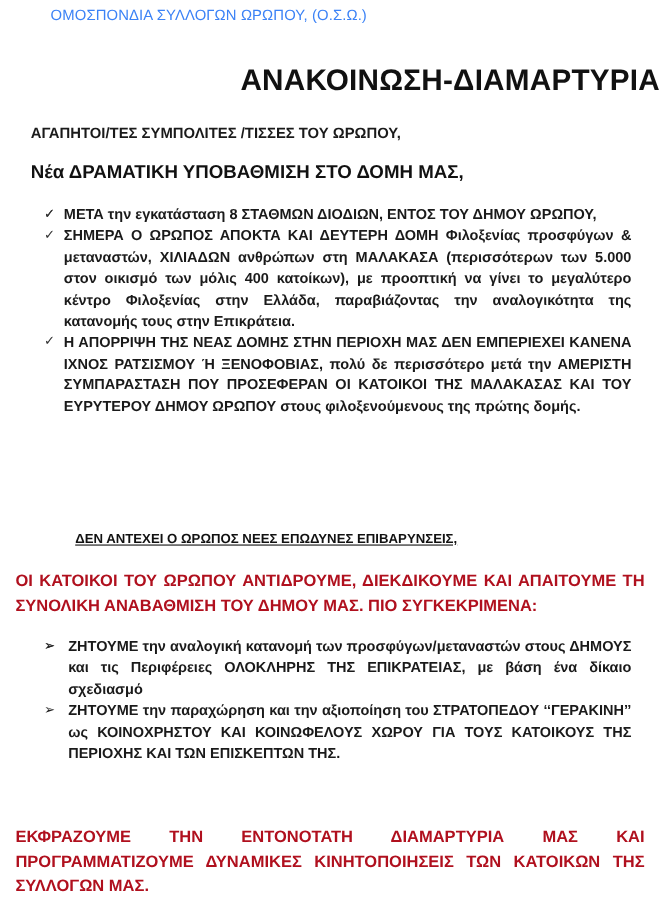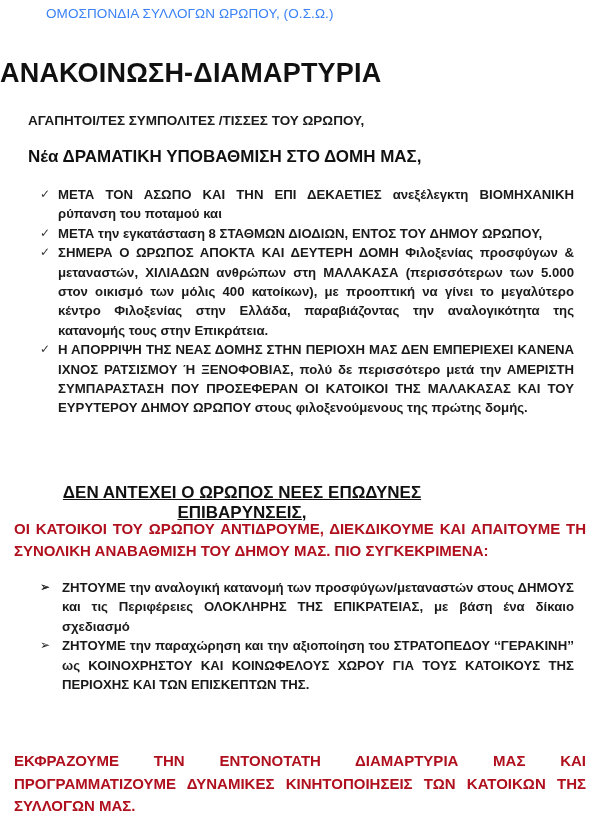--- a/index.html
+++ b/index.html
@@ -27,21 +27,21 @@
       font-size: 13.5px;
       letter-spacing: 0.1px;
       color: #3b82f6;
       margin-left: 32px;
     }
     .main-title {
       position: absolute;
       left: 0;
       top: 58px;
       width: 600px;
-      text-align: left;
+      text-align: right;
       font-size: 27px;
       font-weight: bold;
       letter-spacing: 0.2px;
       color: #111;
     }
     .greeting {
       position: absolute;
       left: 28px;
       top: 113px;
       font-size: 13.5px;
@@ -81,21 +81,21 @@
       font-size: 12px;
       font-weight: normal;
       color: #333;
     }
     .demand-line {
       position: absolute;
       left: 0;
       top: 483px;
       width: 484px;
       text-align: center;
-      font-size: 17px;
+      font-size: 12px;
       font-weight: bold;
       text-decoration: underline;
       color: #111;
     }
     .red-statement {
       position: absolute;
       left: 14px;
       width: 572px;
       font-size: 15px;
       font-weight: bold;
@@ -144,21 +144,20 @@
 
   <h1 class="main-title" style="margin:0;">ΑΝΑΚΟΙΝΩΣΗ-ΔΙΑΜΑΡΤΥΡΙΑ</h1>
 
   <div class="greeting">ΑΓΑΠΗΤΟΙ/ΤΕΣ  ΣΥΜΠΟΛΙΤΕΣ /ΤΙΣΣΕΣ  ΤΟΥ ΩΡΩΠΟΥ,</div>
 
   <div class="subhead">Νέα ΔΡΑΜΑΤΙΚΗ ΥΠΟΒΑΘΜΙΣΗ ΣΤΟ ΔΟΜΗ ΜΑΣ,</div>
 
   <ul class="check-list">
     <li>
       <span class="mark">✓</span>
-      <span>ΜΕΤΑ ΤΟΝ ΑΣΩΠΟ ΚΑΙ ΤΗΝ ΕΠΙ ΔΕΚΑΕΤΙΕΣ ανεξέλεγκτη ΒΙΟΜΗΧΑΝΙΚΗ ρύπανση του ποταμού και</span>
     </li>
     <li>
       <span class="mark">✓</span>
       <span>ΜΕΤΑ την εγκατάσταση 8 ΣΤΑΘΜΩΝ ΔΙΟΔΙΩΝ, ΕΝΤΟΣ ΤΟΥ ΔΗΜΟΥ ΩΡΩΠΟΥ,</span>
     </li>
     <li>
       <span class="mark">✓</span>
       <span>ΣΗΜΕΡΑ Ο ΩΡΩΠΟΣ ΑΠΟΚΤΑ ΚΑΙ ΔΕΥΤΕΡΗ ΔΟΜΗ Φιλοξενίας προσφύγων &amp; μεταναστών, ΧΙΛΙΑΔΩΝ ανθρώπων στη ΜΑΛΑΚΑΣΑ (περισσότερων των 5.000 στον οικισμό των μόλις 400 κατοίκων), με προοπτική να γίνει το μεγαλύτερο κέντρο Φιλοξενίας στην Ελλάδα, παραβιάζοντας την αναλογικότητα της κατανομής τους στην Επικράτεια.</span>
     </li>
     <li>

